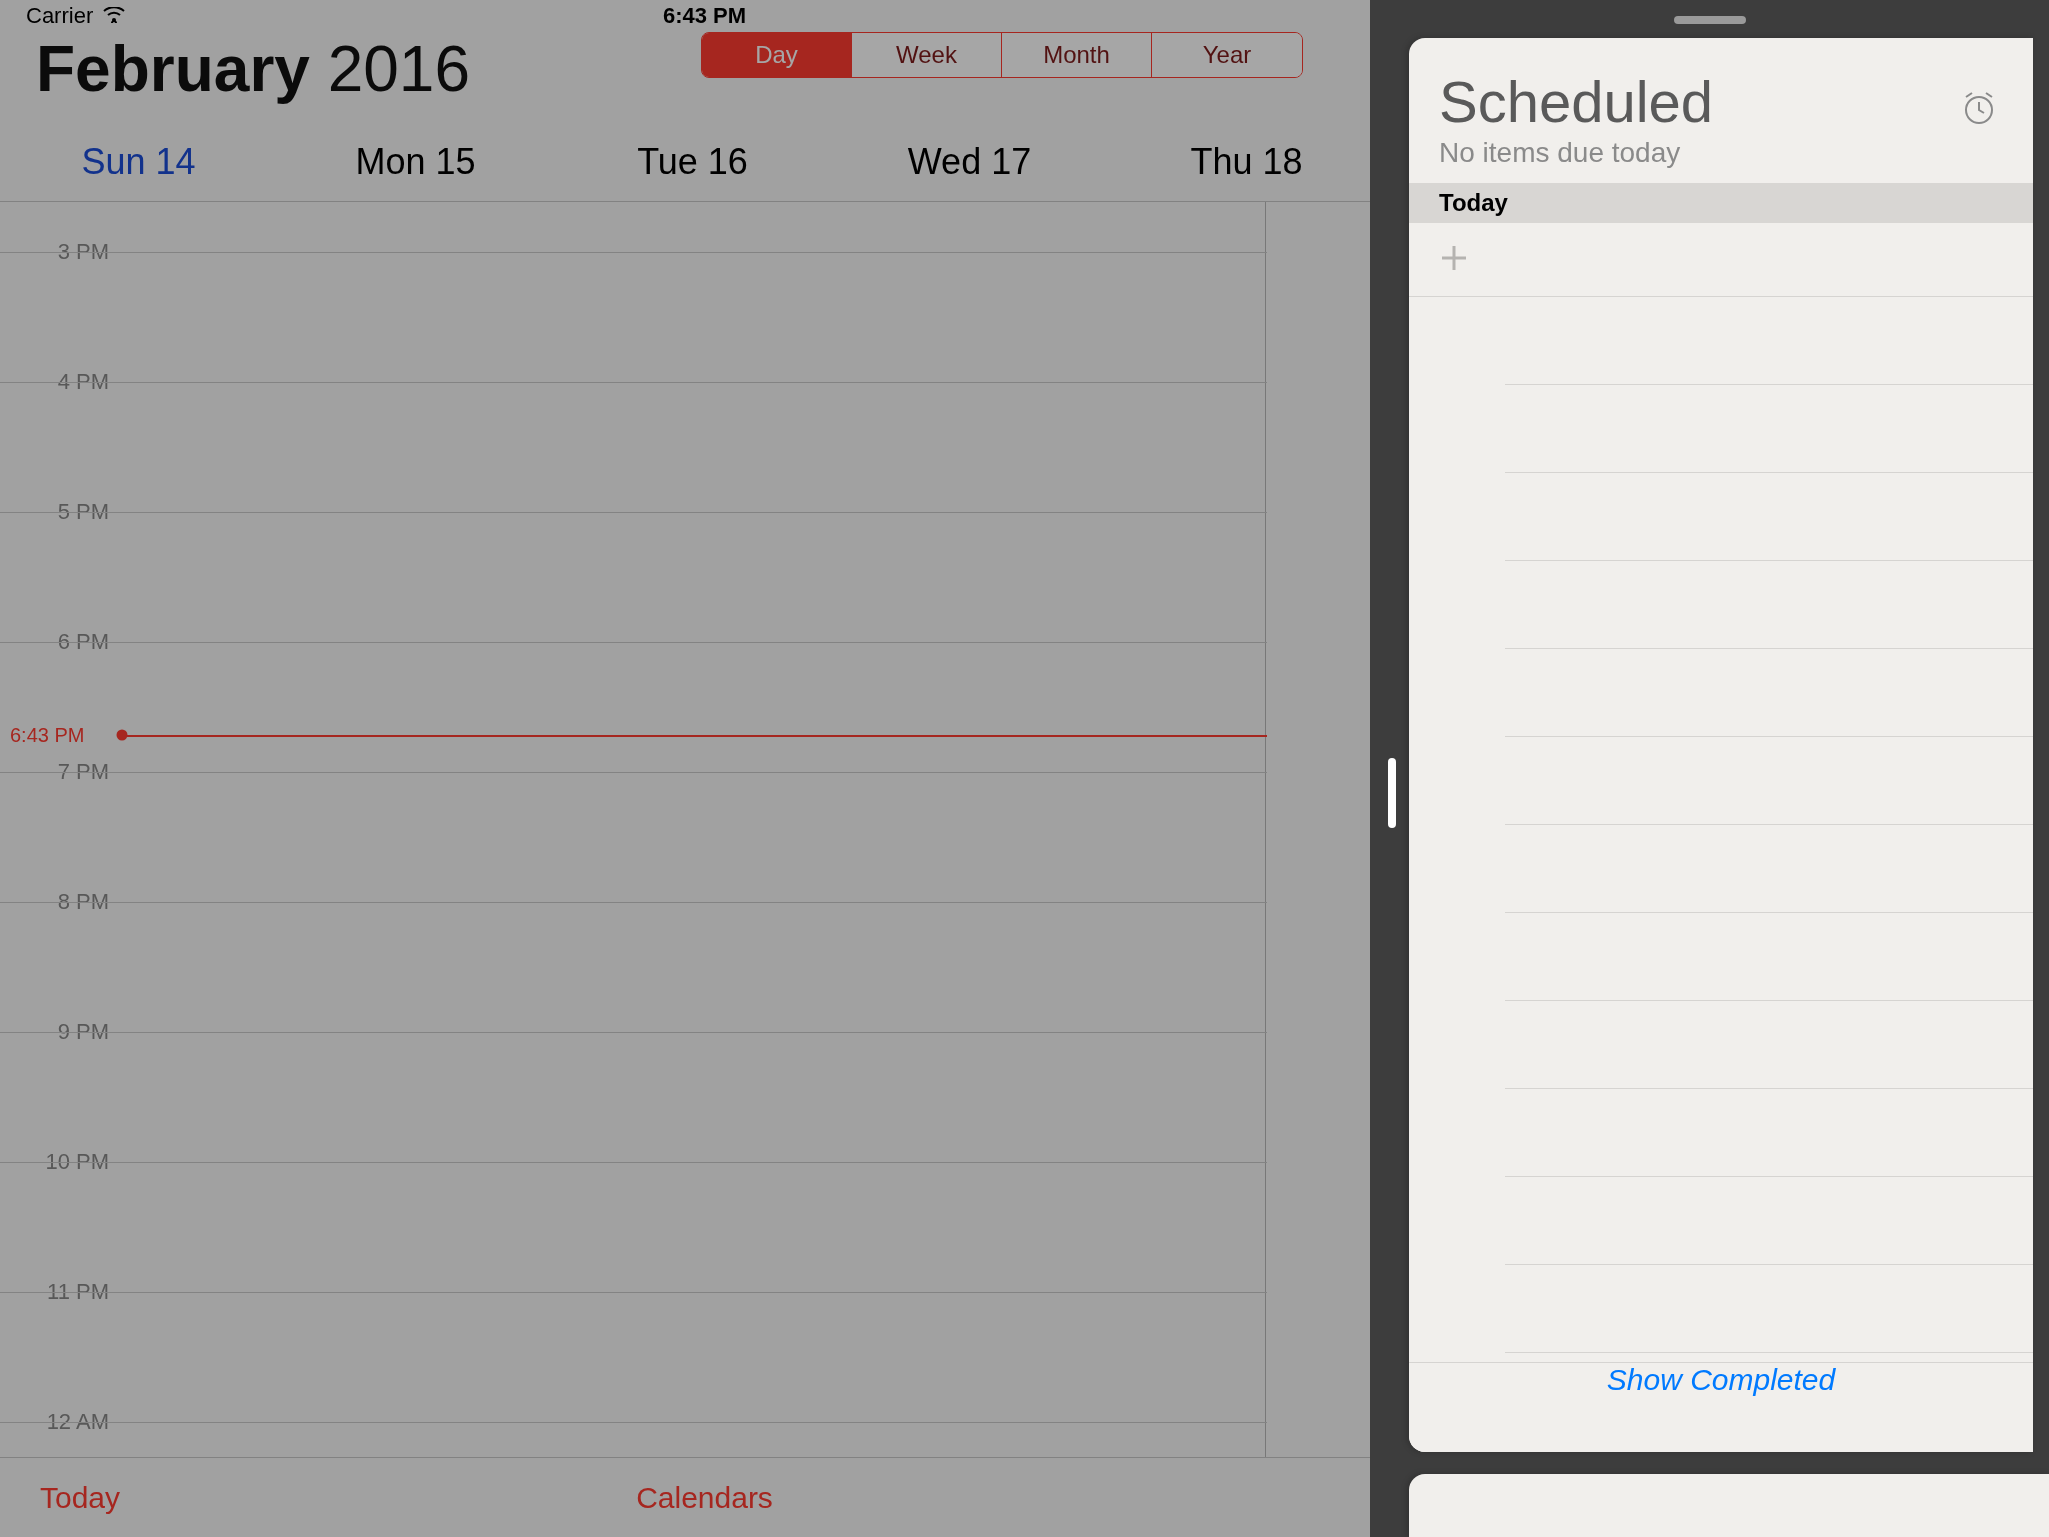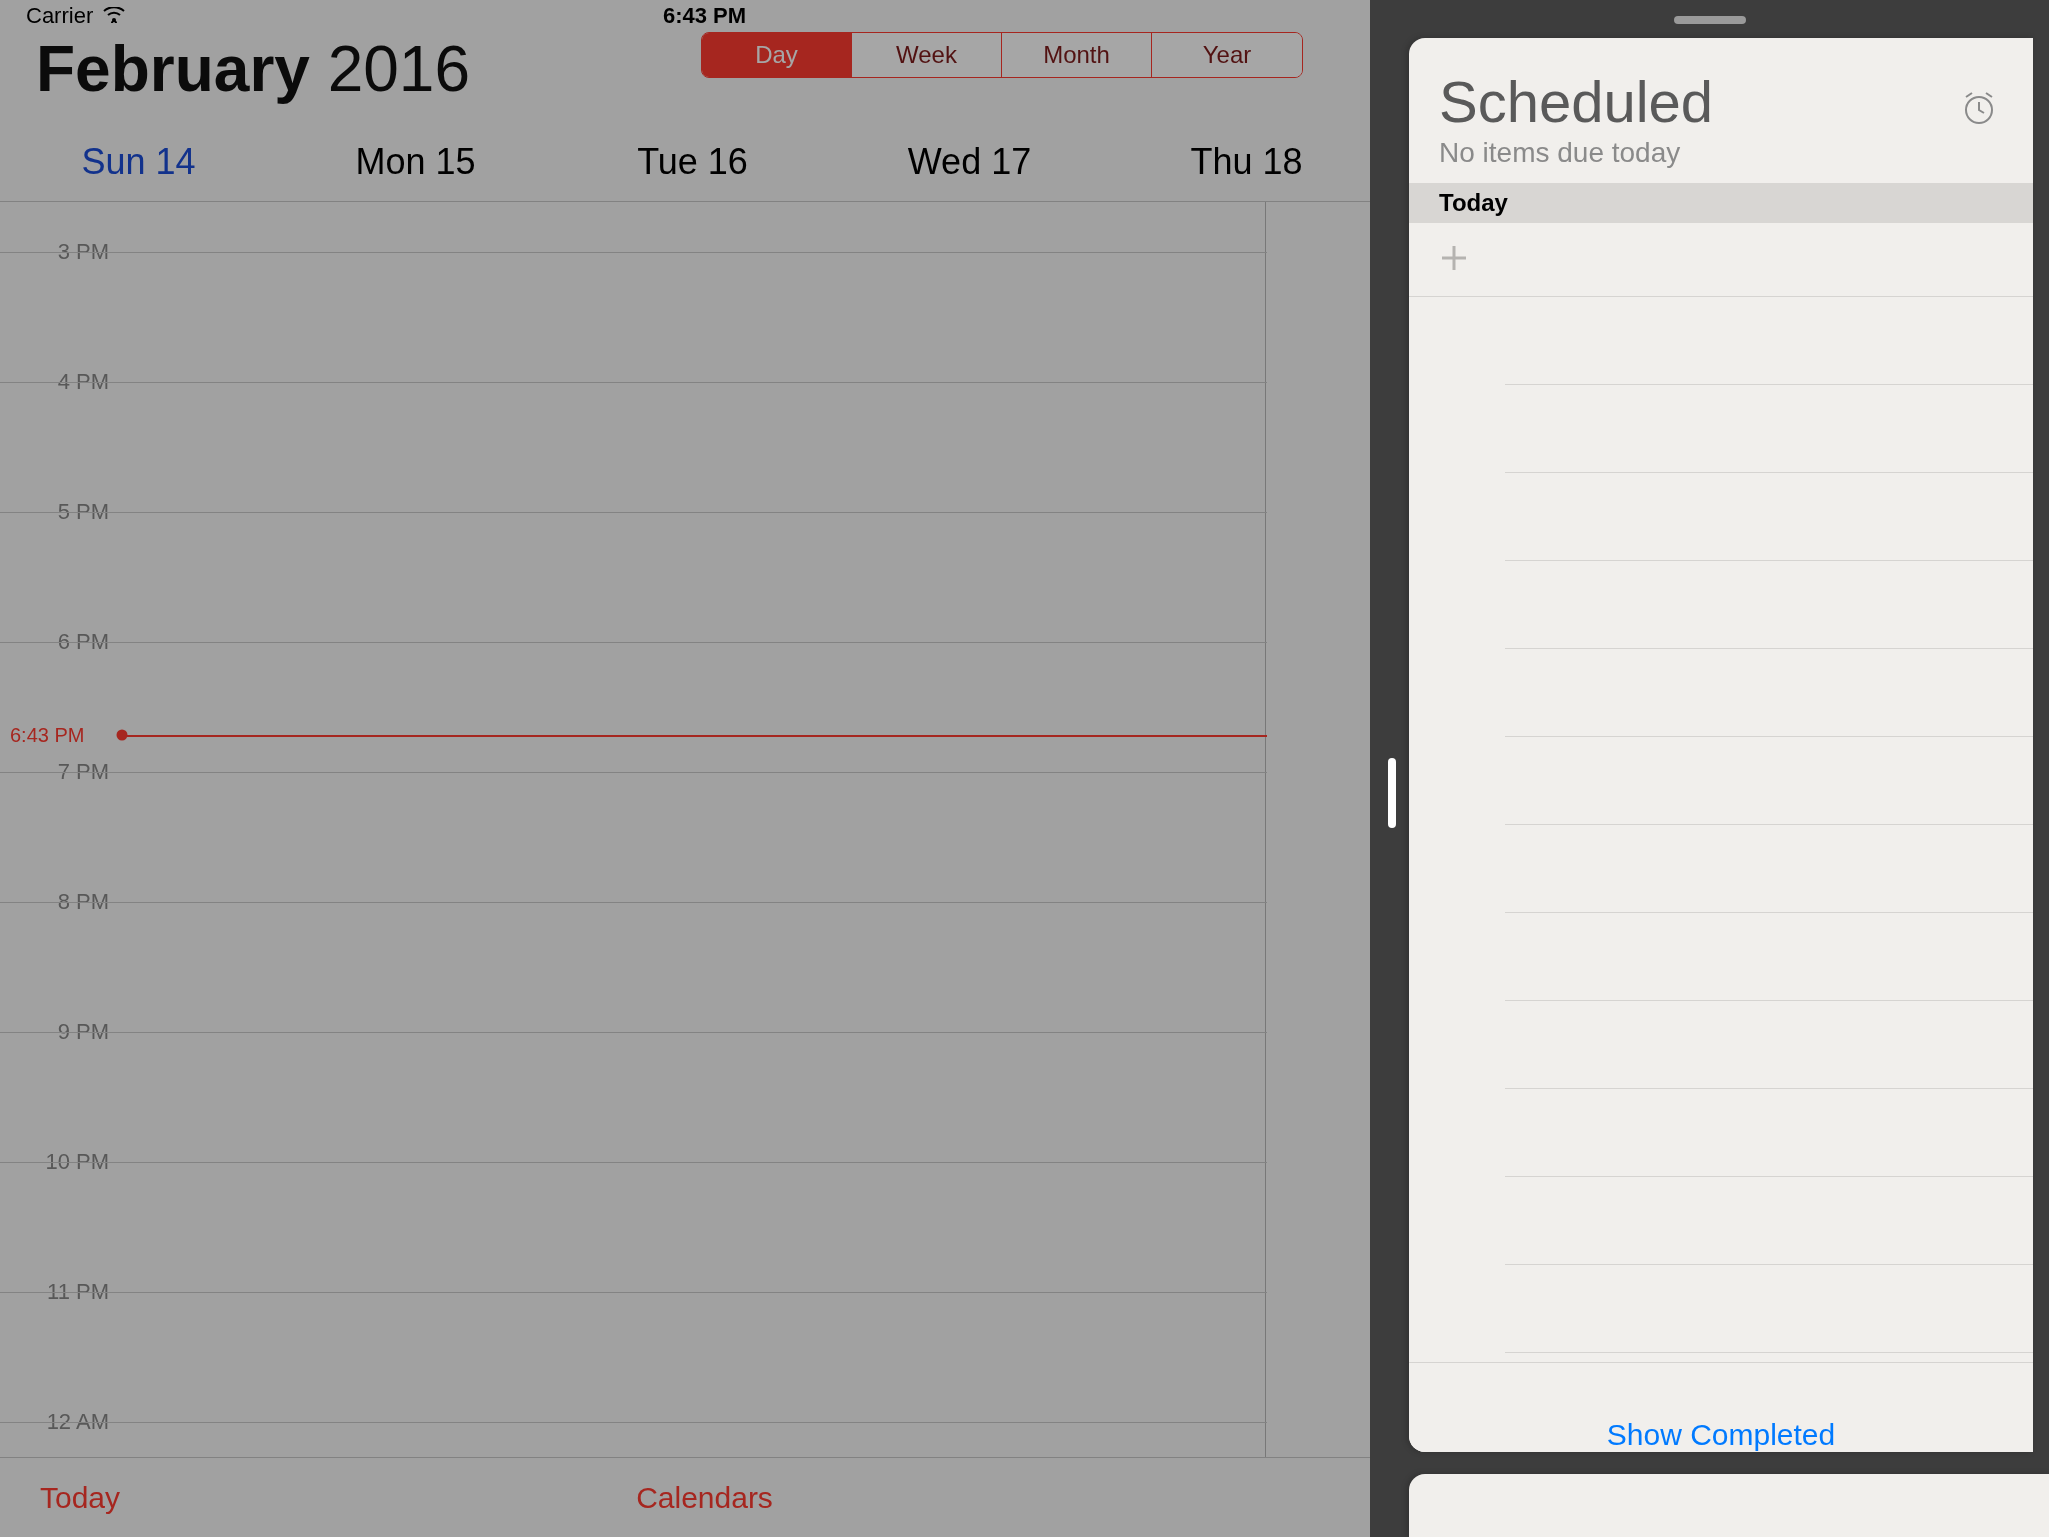--- a/index.html
+++ b/index.html
@@ -260,24 +260,25 @@
     border-bottom: 1px solid #d6d4d1;
     margin-left: 96px;
   }
   .rem-footer {
     position: absolute;
     left: 0;
     bottom: 0;
     width: 100%;
     height: 90px;
     display: flex;
-    align-items: flex-end;
+    align-items: flex-start;
     justify-content: center;
     border-top: 1px solid #d6d4d1;
     background: #f1efec;
+    font-style: italic;
   }
   .show-completed {
     font-size: 30px;
     color: #007aff;
     cursor: pointer;
   }
 
   .next-card-peek {
     position: absolute;
     left: 1409px;

